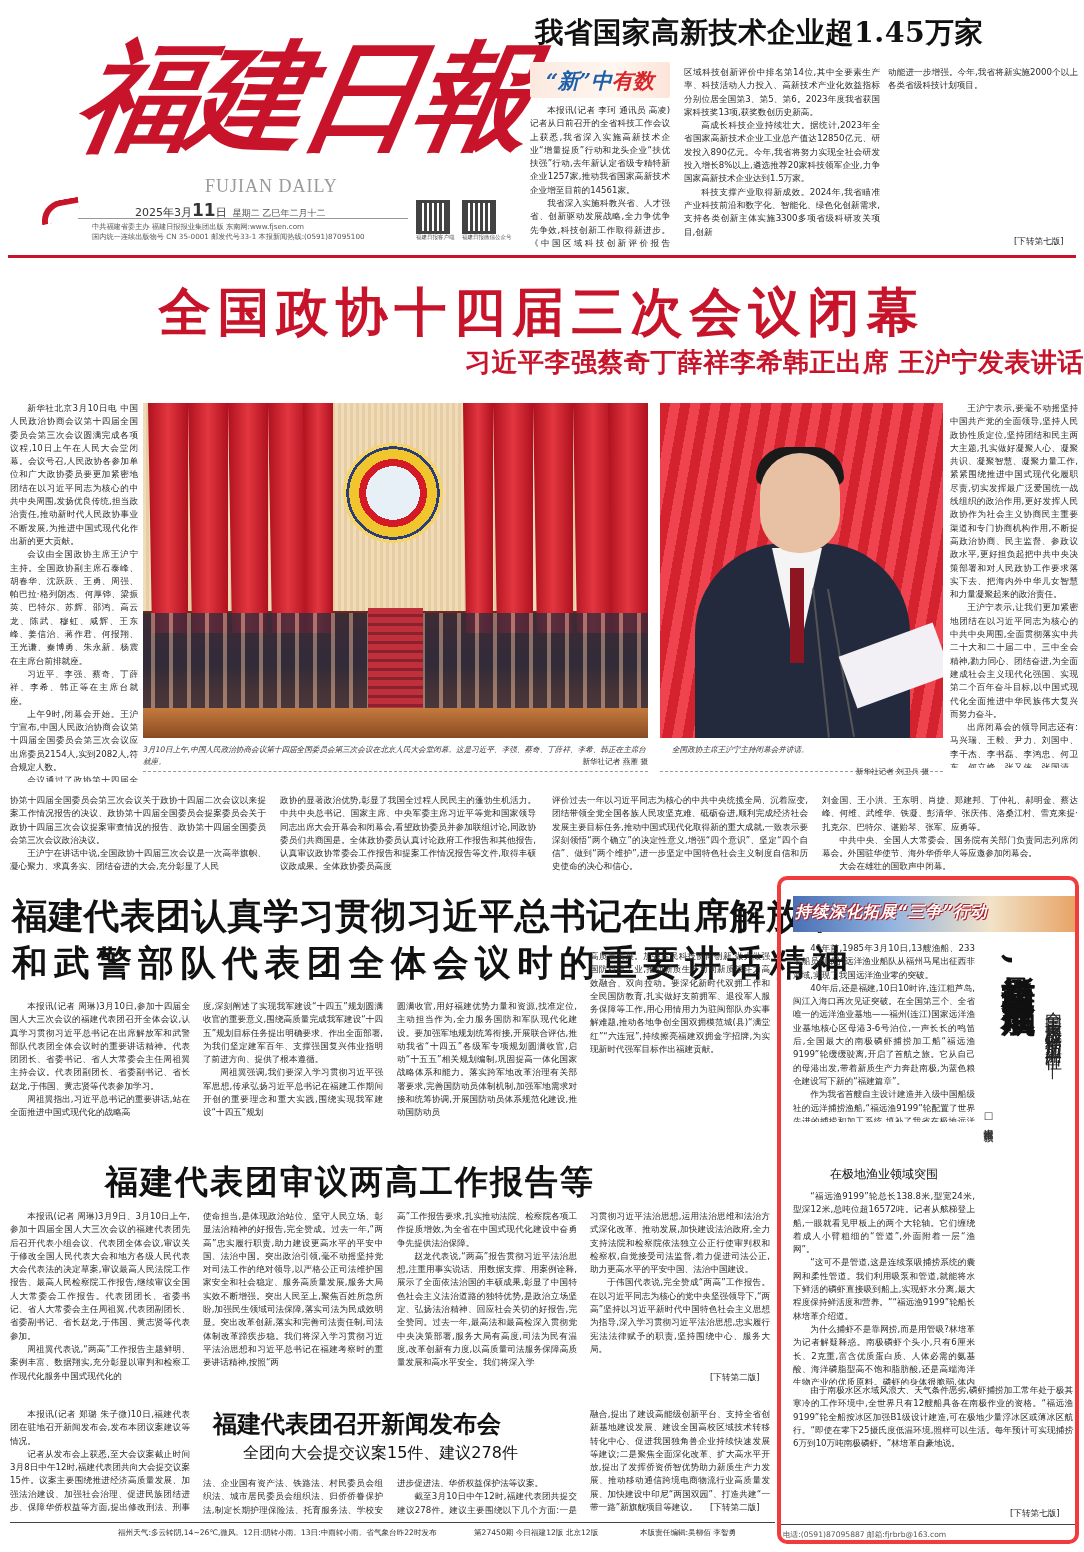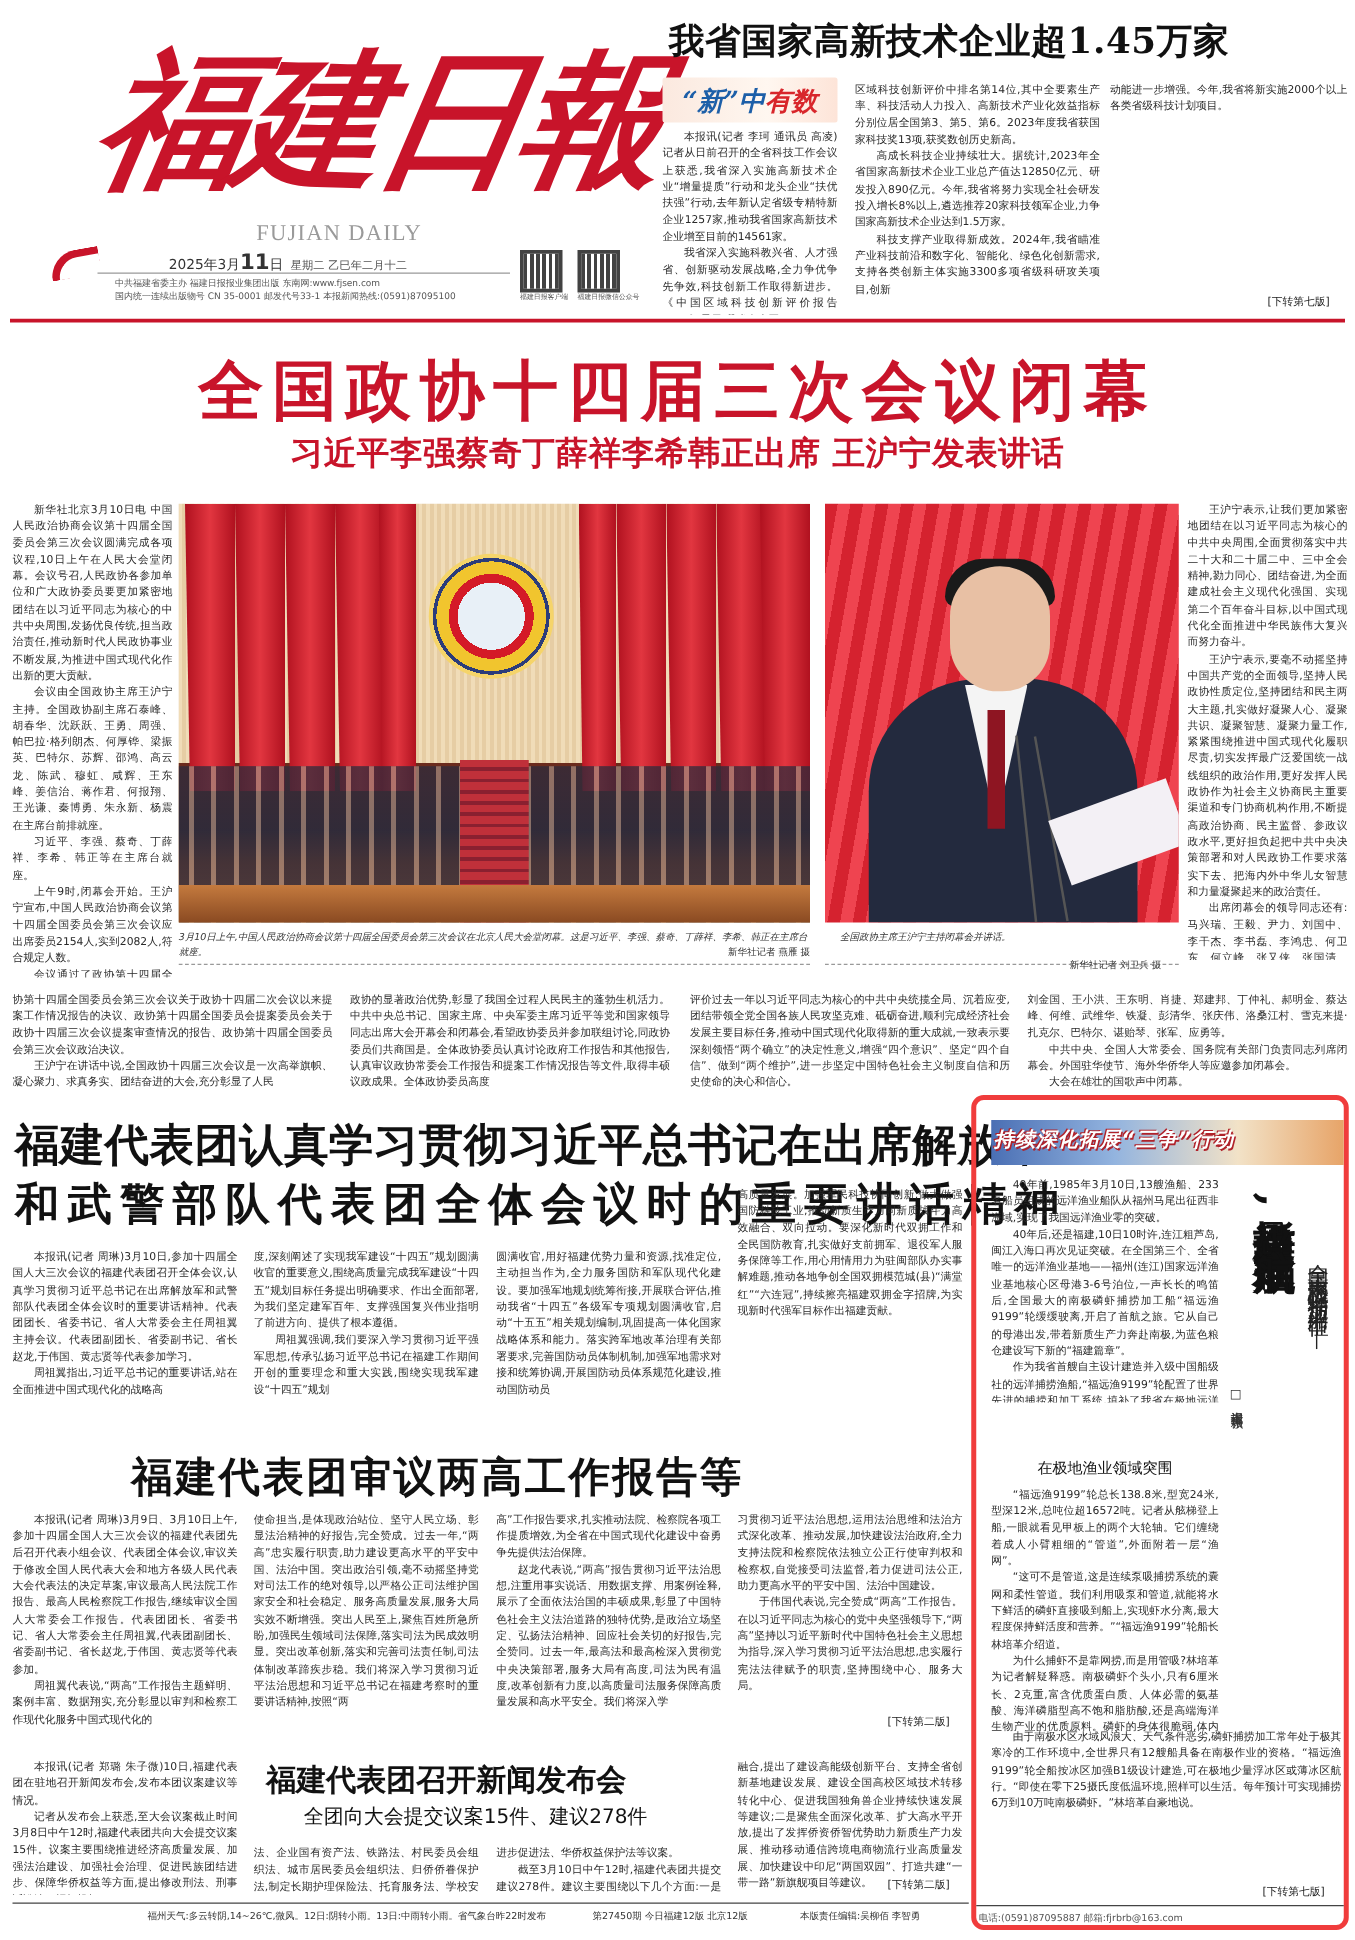--- a/index.html
+++ b/index.html
@@ -27,21 +27,21 @@
 
   .top-headline { left: 535px; top: 14px; font-family: "DejaVu Serif", serif; font-weight: bold; font-size: 28.5px; color: #111; white-space: nowrap; letter-spacing: 0.5px; }
   .xin-banner { left: 530px; top: 62px; width: 140px; height: 36px; background: linear-gradient(90deg, #fbe9df, #fff7f0 60%, #fde4d8); border-radius: 2px; }
   .xin-banner span { position: absolute; left: 0; right: 0; top: 5px; text-align: center; font-family: "DejaVu Serif", serif; font-style: italic; font-weight: bold; font-size: 21px; color: #1d5fa8; }
   .xin-banner b { color: #d8262b; }
 
   .red-rule { background: #c8142a; height: 3px; }
 
   
   .main-headline { left: 0; width: 1084px; top: 278px; text-align: center; font-family: "DejaVu Sans", sans-serif; font-weight: bold; font-size: 52px; letter-spacing: 7px; color: #c8142a; white-space: nowrap; }
-  .main-sub { left: 0; width: 1084px; top: 345px; text-align: center; font-weight: bold; font-size: 26px; color: #c8142a; white-space: nowrap; letter-spacing: 0.5px; }
+  .main-sub { left: 0; width: 1084px; top: 345px; text-align: right; font-weight: bold; font-size: 26px; color: #c8142a; white-space: nowrap; letter-spacing: 0.5px; }
 
   
   .photo { overflow: hidden; }
   .photo-hall { left: 143px; top: 403px; width: 505px; height: 335px;
     background:
       linear-gradient(180deg, rgba(0,0,0,0) 62%, #6b2b1d 62%, #3a2b30 78%, #8a4a2a 86%, #b87945 100%),
       repeating-linear-gradient(90deg, #f0dcb8 0 3px, #e6cda4 3px 6px);
   }
   .flag { position: absolute; top: 0; width: 40px; height: 230px; background: linear-gradient(90deg, #b0111f, #e23640 50%, #b0111f); clip-path: polygon(0 0, 100% 0, 100% 100%, 10% 100%); }
   .emblem { position: absolute; left: 200px; top: 40px; width: 100px; height: 100px; border-radius: 50%; background: radial-gradient(circle, #e8f0f7 0 38%, #d41a27 38% 48%, #f1c52e 48% 62%, #2b3c7a 62% 66%, #f5d46a 66%); }
@@ -172,22 +172,22 @@
   <div class="mic" style="left:160px; transform:rotate(-6deg);"></div>
   <div class="mic" style="left:180px; transform:rotate(-10deg);"></div>
   <div class="speaker-paper"></div>
 </div>
 <div class="abs caption caption-box" style="left:660px; top:744px; width:283px; height:28px;">
   <div style="padding-left:12px;">全国政协主席王沪宁主持闭幕会并讲话。</div>
   <div class="caption-credit" style="padding-right:14px;">新华社记者 刘卫兵 摄</div>
 </div>
 
 <div class="abs body-text" style="left:950px; top:402px; width:128px; height:366px;">
+  <p>王沪宁表示,要毫不动摇坚持中国共产党的全面领导,坚持人民政协性质定位,坚持团结和民主两大主题,扎实做好凝聚人心、凝聚共识、凝聚智慧、凝聚力量工作,紧紧围绕推进中国式现代化履职尽责,切实发挥最广泛爱国统一战线组织的政治作用,更好发挥人民政协作为社会主义协商民主重要渠道和专门协商机构作用,不断提高政治协商、民主监督、参政议政水平,更好担负起把中共中央决策部署和对人民政协工作要求落实下去、把海内外中华儿女智慧和力量凝聚起来的政治责任。</p>
   <p>王沪宁表示,让我们更加紧密地团结在以习近平同志为核心的中共中央周围,全面贯彻落实中共二十大和二十届二中、三中全会精神,勠力同心、团结奋进,为全面建成社会主义现代化强国、实现第二个百年奋斗目标,以中国式现代化全面推进中华民族伟大复兴而努力奋斗。</p>
-  <p>王沪宁表示,要毫不动摇坚持中国共产党的全面领导,坚持人民政协性质定位,坚持团结和民主两大主题,扎实做好凝聚人心、凝聚共识、凝聚智慧、凝聚力量工作,紧紧围绕推进中国式现代化履职尽责,切实发挥最广泛爱国统一战线组织的政治作用,更好发挥人民政协作为社会主义协商民主重要渠道和专门协商机构作用,不断提高政治协商、民主监督、参政议政水平,更好担负起把中共中央决策部署和对人民政协工作要求落实下去、把海内外中华儿女智慧和力量凝聚起来的政治责任。</p>
   <p>出席闭幕会的领导同志还有:马兴瑞、王毅、尹力、刘国中、李干杰、李书磊、李鸿忠、何卫东、何立峰、张又侠、张国清、陈文清、陈吉宁、陈敏尔、袁家军、黄坤明、</p>
 </div>
 
 <div class="abs body-text" style="left:10px; top:794px; width:256px; height:80px;">
   <p class="noindent">协第十四届全国委员会第三次会议关于政协十四届二次会议以来提案工作情况报告的决议、政协第十四届全国委员会提案委员会关于政协十四届三次会议提案审查情况的报告、政协第十四届全国委员会第三次会议政治决议。</p>
   <p>王沪宁在讲话中说,全国政协十四届三次会议是一次高举旗帜、凝心聚力、求真务实、团结奋进的大会,充分彰显了人民</p>
 </div>
 <div class="abs body-text" style="left:280px; top:794px; width:256px; height:80px;">
   <p class="noindent">政协的显著政治优势,彰显了我国全过程人民民主的蓬勃生机活力。中共中央总书记、国家主席、中央军委主席习近平等党和国家领导同志出席大会开幕会和闭幕会,看望政协委员并参加联组讨论,同政协委员们共商国是。全体政协委员认真讨论政府工作报告和其他报告,认真审议政协常委会工作报告和提案工作情况报告等文件,取得丰硕议政成果。全体政协委员高度</p>
 </div>

